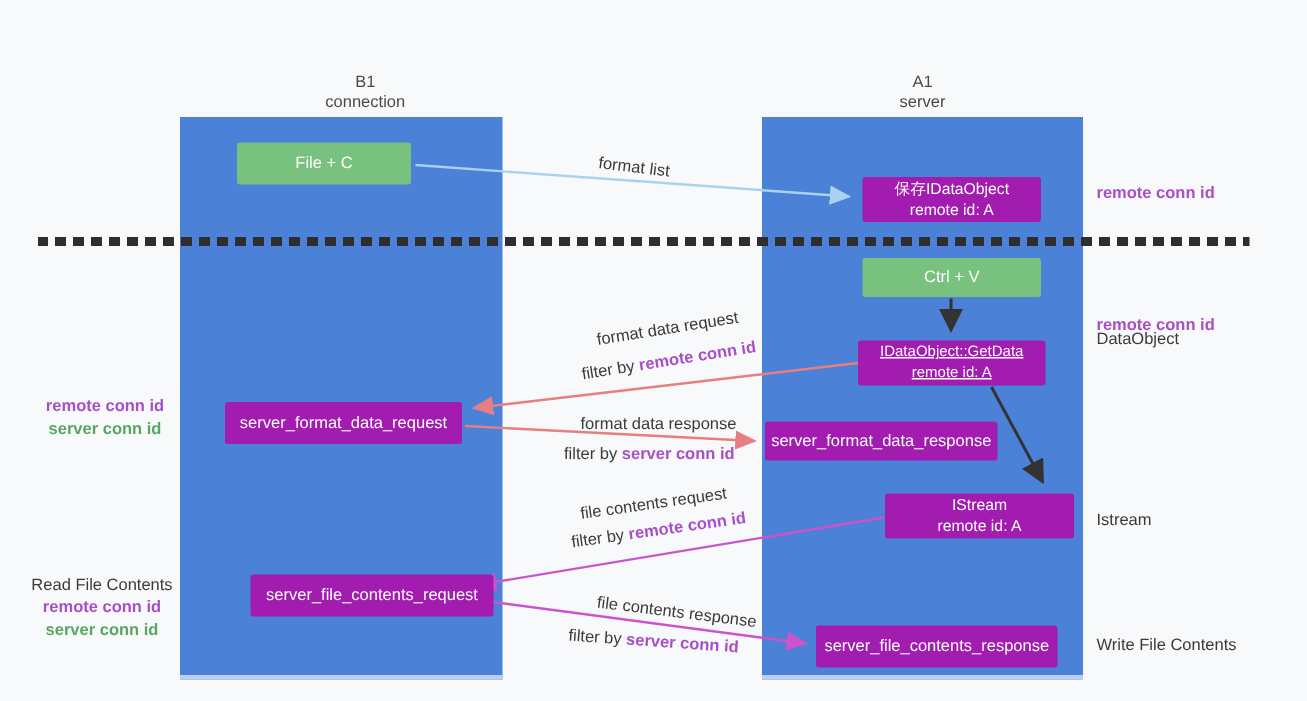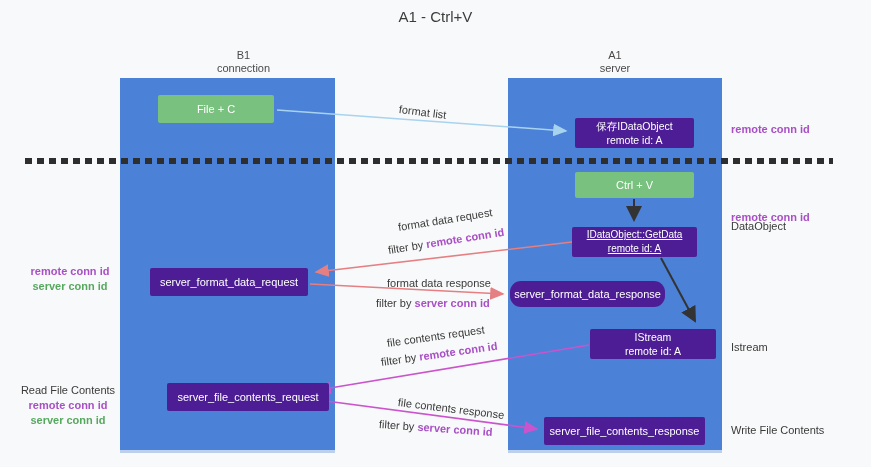--- a/index.html
+++ b/index.html
@@ -13,39 +13,38 @@
   .lane{position:absolute;top:78px;height:372px;background:#4b81d6;border-bottom:3px solid #bcd0ee;}
   .lane-left{left:120px;width:215px;}
   .lane-right{left:508px;width:214px;}
 
   .dashed-line{position:absolute;left:25px;top:158px;width:808px;height:6px;
     background:repeating-linear-gradient(90deg,#2e2e2e 0 7px,transparent 7px 12px);}
 
   .box{position:absolute;display:flex;flex-direction:column;align-items:center;justify-content:center;
        color:#fff;font-size:11px;line-height:14px;text-align:center;border-radius:2px;}
   .box-green{background:#79c17e;}
-  .box-orange{background:#4c1d95;}
+  .box-orange{background:#a21caf;}
 
   .arrow-label{position:absolute;font-size:11px;color:#3a3a3a;white-space:nowrap;transform-origin:left center;}
   .conn-purple{color:#a94fc6;font-weight:bold;}
   .conn-green{color:#57a85f;font-weight:bold;}
 
   .side-label{position:absolute;font-size:11px;color:#3a3a3a;white-space:nowrap;}
   .side-label.bold-purple{color:#a94fc6;font-weight:bold;}
   .side-group{position:absolute;text-align:center;font-size:11px;line-height:15px;white-space:nowrap;}
 
   svg.arrows{position:absolute;left:0;top:0;width:871px;height:467px;pointer-events:none;}
 </style>
 </head>
 <body>
 
 <div class="canvas">
 
   <div class="title">
-    <div>A1 - Ctrl+V</div>
   </div>
 
   <div class="lane-header" style="left:136px;top:49px;width:215px;">
     <div>B1</div>
     <div>connection</div>
   </div>
   <div class="lane-header" style="left:508px;top:49px;width:214px;">
     <div>A1</div>
     <div>server</div>
   </div>
@@ -94,21 +93,21 @@
 
   <div class="box box-orange" style="left:572px;top:227px;width:125px;height:30px;font-size:10px;text-decoration:underline;">
     <span>IDataObject::GetData</span>
     <span>remote id: A</span>
   </div>
 
   <div class="box box-orange" style="left:150px;top:268px;width:158px;height:28px;">
     <span>server_format_data_request</span>
   </div>
 
-  <div class="box box-orange" style="left:510px;top:281px;width:155px;height:26px;border-radius:11px;">
+  <div class="box box-orange" style="left:510px;top:281px;width:155px;height:26px;">
     <span>server_format_data_response</span>
   </div>
 
   <div class="box box-orange" style="left:590px;top:329px;width:126px;height:30px;font-size:10.5px;">
     <span>IStream</span>
     <span>remote id: A</span>
   </div>
 
   <div class="box box-orange" style="left:148px;top:383px;width:162px;height:28px;margin-left:19px;">
     <span>server_file_contents_request</span>

